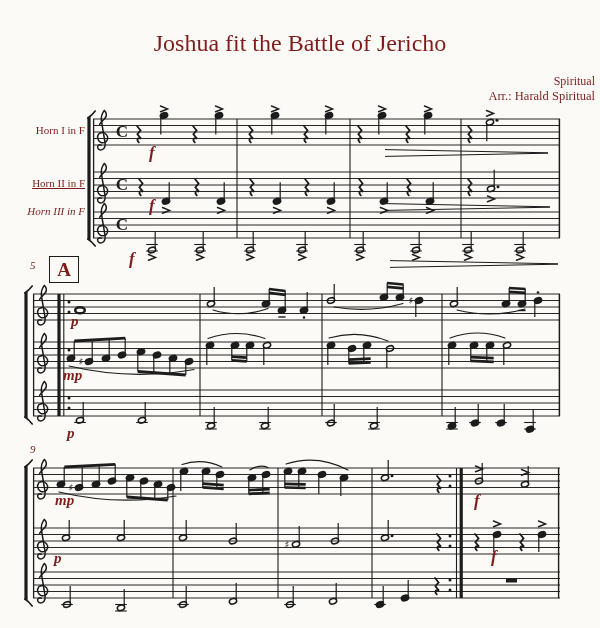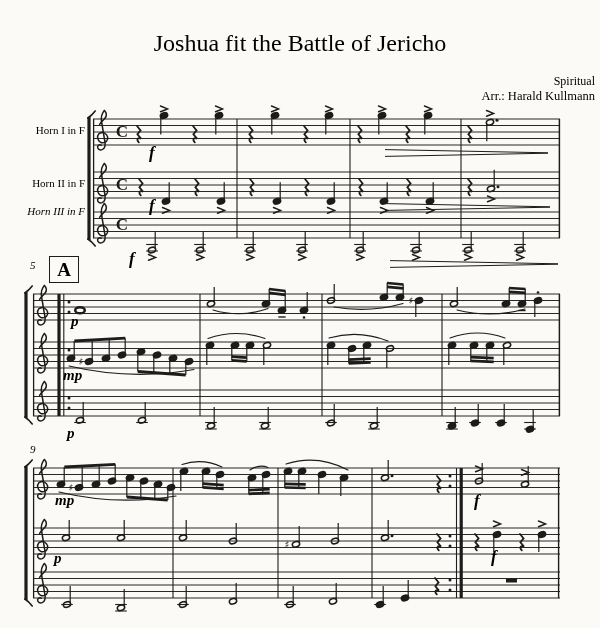--- a/index.html
+++ b/index.html
@@ -1,19 +1,19 @@
 <!DOCTYPE html>
 <html><head>
 <meta charset="utf-8">
 <style>
   html,body{margin:0;padding:0;}
   body{width:600px;height:628px;background:#e9e7e2;font-family:"Liberation Serif",serif;}
   .page{position:relative;width:600px;height:628px;background:#fbfaf6;color:#1c1c1c;overflow:hidden;}
   #score{position:absolute;left:0;top:0;}
-  .ov{position:absolute;white-space:nowrap;color:#000000;line-height:1;}
+  .ov{position:absolute;white-space:nowrap;color:#7f1d1d;line-height:1;}
   .title{left:0;top:31px;width:600px;text-align:center;font-size:24px;font-family:"Liberation Serif",serif;}
   .genre{right:5px;top:75px;font-size:12px;}
   .arr{right:5px;top:90px;font-size:12.5px;}
   .tempo{left:112px;top:85px;font-size:15px;font-weight:bold;font-family:"DejaVu Sans","Liberation Sans",sans-serif;}
   .plabel{font-size:11px;}
   .mnum{font-size:11px;font-style:italic;}
   .dyn{font-weight:bold;font-style:italic;font-family:"Liberation Serif",serif;}
   .dyn-lg{font-size:17px;}
   .dyn-md{font-size:15px;}
   .rehearsal{left:49px;top:256px;width:28px;height:25px;border:1.6px solid #1c1c1c;background:#fbfaf6;
@@ -529,24 +529,24 @@
       <ellipse cx="405" cy="598" rx="3.7" ry="2.7" transform="rotate(-18 405 598)" fill="#1c1c1c" stroke="#1c1c1c" stroke-width="1.6"></ellipse>
       <line x1="408.2" y1="596.5" x2="408.2" y2="580" stroke="#1c1c1c" stroke-width="1.2"></line>
       <g transform="translate(434,578)">
         <path d="M1,0 L4.6,4.4 L1.4,8.2 L5,12.6 C1.6,11 0.2,13.8 2.8,16.4" fill="none" stroke="#1c1c1c" stroke-width="1.8" stroke-linecap="round"></path>
       </g>
       <rect x="506" y="578.5" width="11" height="4" fill="#1c1c1c"></rect>
     </svg>
 
   <div class="ov title">Joshua fit the Battle of Jericho</div>
   <div class="ov genre">Spiritual</div>
-  <div class="ov arr">Arr.: Harald Kullmann</div>
+  <div class="ov arr">Arr.: Harald Spiritual</div>
 
   <div class="ov plabel" style="right:515px;top:125px;">Horn I in F</div>
-  <div class="ov plabel" style="right:515px;top:178px;">Horn II in F</div>
+  <div class="ov plabel" style="right:515px;top:178px;text-decoration:underline;">Horn II in F</div>
   <div class="ov plabel" style="right:515px;top:206px;font-style:italic;">Horn III in F</div>
 
   <div class="ov mnum" style="left:30px;top:260px;">5</div>
   <div class="ov mnum" style="left:30px;top:444px;">9</div>
 
   <div class="ov rehearsal">
     <span>A</span>
   </div>
 
   <div class="ov dyn dyn-lg" style="left:149px;top:144px;">f</div>

